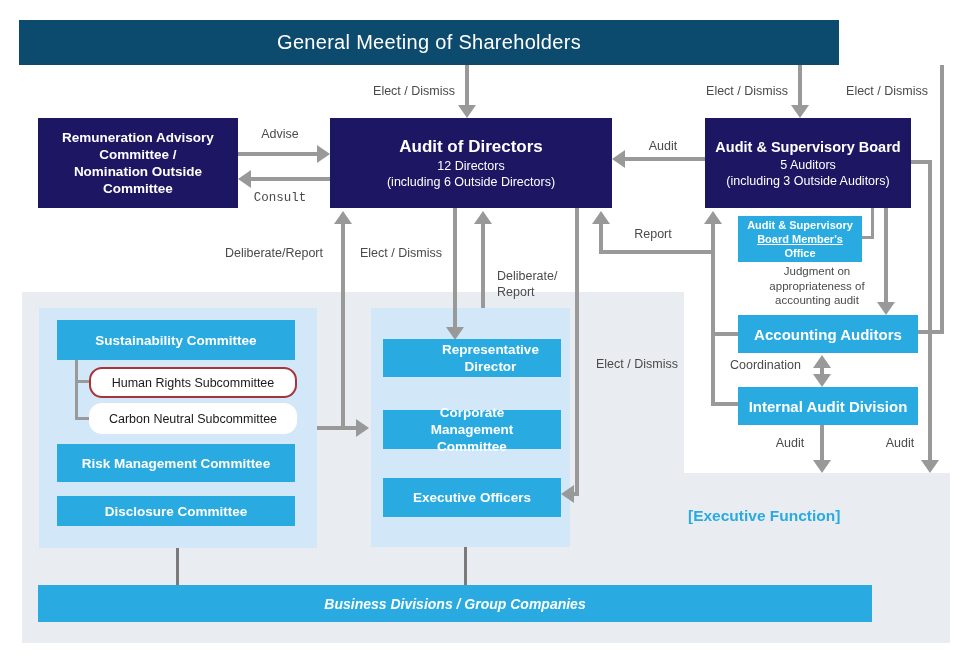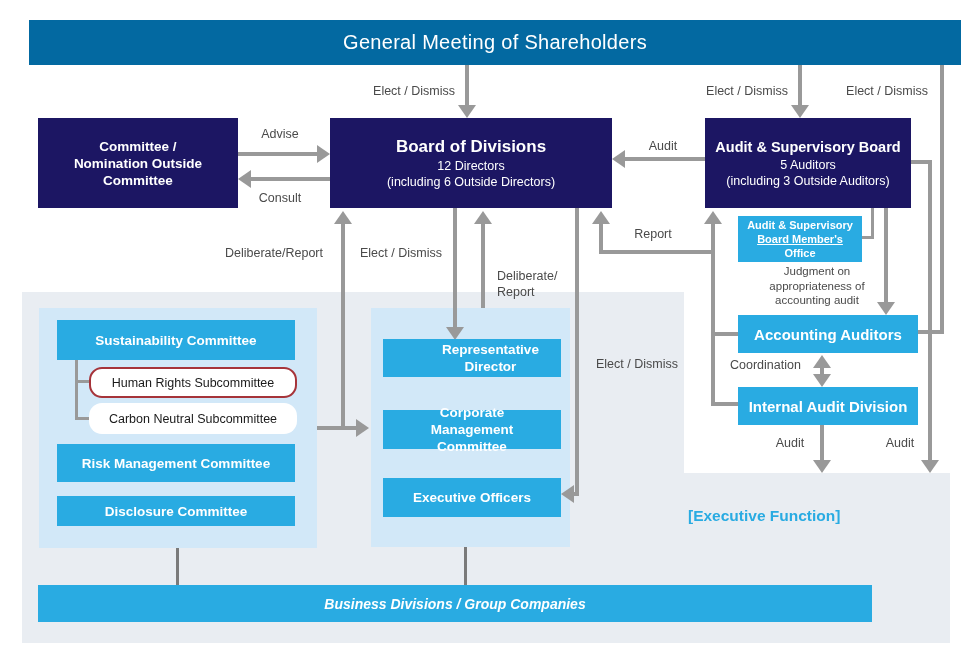--- a/index.html
+++ b/index.html
@@ -98,32 +98,33 @@
   <div class="line" style="left:317px;top:426px;width:41px;height:4px;"></div>
   <div class="tri tri-right" style="left:356px;top:419px;"></div>
 
   <div class="line" style="left:75px;top:360px;width:3px;height:60px;"></div>
   <div class="line" style="left:75px;top:380px;width:16px;height:3px;"></div>
   <div class="line" style="left:75px;top:417px;width:16px;height:3px;"></div>
 
   <div class="dline" style="left:176px;top:548px;width:3px;height:37px;"></div>
   <div class="dline" style="left:464px;top:547px;width:3px;height:38px;"></div>
 
-  <div class="box" style="left:29px;top:20px;width:932px;height:45px;background:#0369a1;">
+  <div class="box" style="left:19px;top:20px;width:820px;height:45px;background:#0c4a6e;">
     <span style="font-size:20px;letter-spacing:0.3px;">General Meeting of Shareholders</span>
   </div>
 
   <div class="box navy" style="left:38px;top:118px;width:200px;height:90px;">
+    <span class="t-b135">Remuneration Advisory</span>
     <span class="t-b135">Committee /</span>
     <span class="t-b135">Nomination Outside</span>
     <span class="t-b135">Committee</span>
   </div>
 
   <div class="box navy" style="left:330px;top:118px;width:282px;height:90px;">
-    <span class="t-title">Board of Divisions</span>
+    <span class="t-title">Audit of Directors</span>
     <span class="t-sub">12 Directors</span>
     <span class="t-sub">(including 6 Outside Directors)</span>
   </div>
 
   <div class="box navy" style="left:705px;top:118px;width:206px;height:90px;">
     <span class="t-b145">Audit &amp; Supervisory Board</span>
     <span class="t-sub">5 Auditors</span>
     <span class="t-sub">(including 3 Outside Auditors)</span>
   </div>
 
@@ -172,21 +173,21 @@
   <div class="abs" style="left:688px;top:507px;color:#29ABE2;font-weight:bold;font-size:15.5px;">[Executive Function]</div>
 
   <div class="box blue" style="left:38px;top:585px;width:834px;height:37px;font-style:italic;">
     <span style="font-weight:bold;font-size:14px;">Business Divisions / Group Companies</span>
   </div>
 
   <div class="lbl right" style="left:350px;top:84px;width:105px;">Elect / Dismiss</div>
   <div class="lbl right" style="left:683px;top:84px;width:105px;">Elect / Dismiss</div>
   <div class="lbl right" style="left:823px;top:84px;width:105px;">Elect / Dismiss</div>
   <div class="lbl center" style="left:240px;top:127px;width:80px;">Advise</div>
-  <div class="lbl center" style="left:240px;top:191px;width:80px;">Consult</div>
+  <div class="lbl center" style="left:240px;top:191px;width:80px;font-family:Liberation Mono, monospace;">Consult</div>
   <div class="lbl center" style="left:628px;top:139px;width:70px;">Audit</div>
   <div class="lbl" style="left:225px;top:246px;">Deliberate/Report</div>
   <div class="lbl" style="left:360px;top:246px;">Elect / Dismiss</div>
   <div class="abs" style="left:497px;top:238px;color:#4a4a4a;font-size:12.5px;line-height:16px;">
     <span style="display:block;margin-top:30px;">Deliberate/</span>
     <span style="display:block;">Report</span>
   </div>
   <div class="lbl center" style="left:618px;top:227px;width:70px;">Report</div>
   <div class="lbl" style="left:596px;top:357px;">Elect / Dismiss</div>
   <div class="lbl" style="left:730px;top:358px;">Coordination</div>

